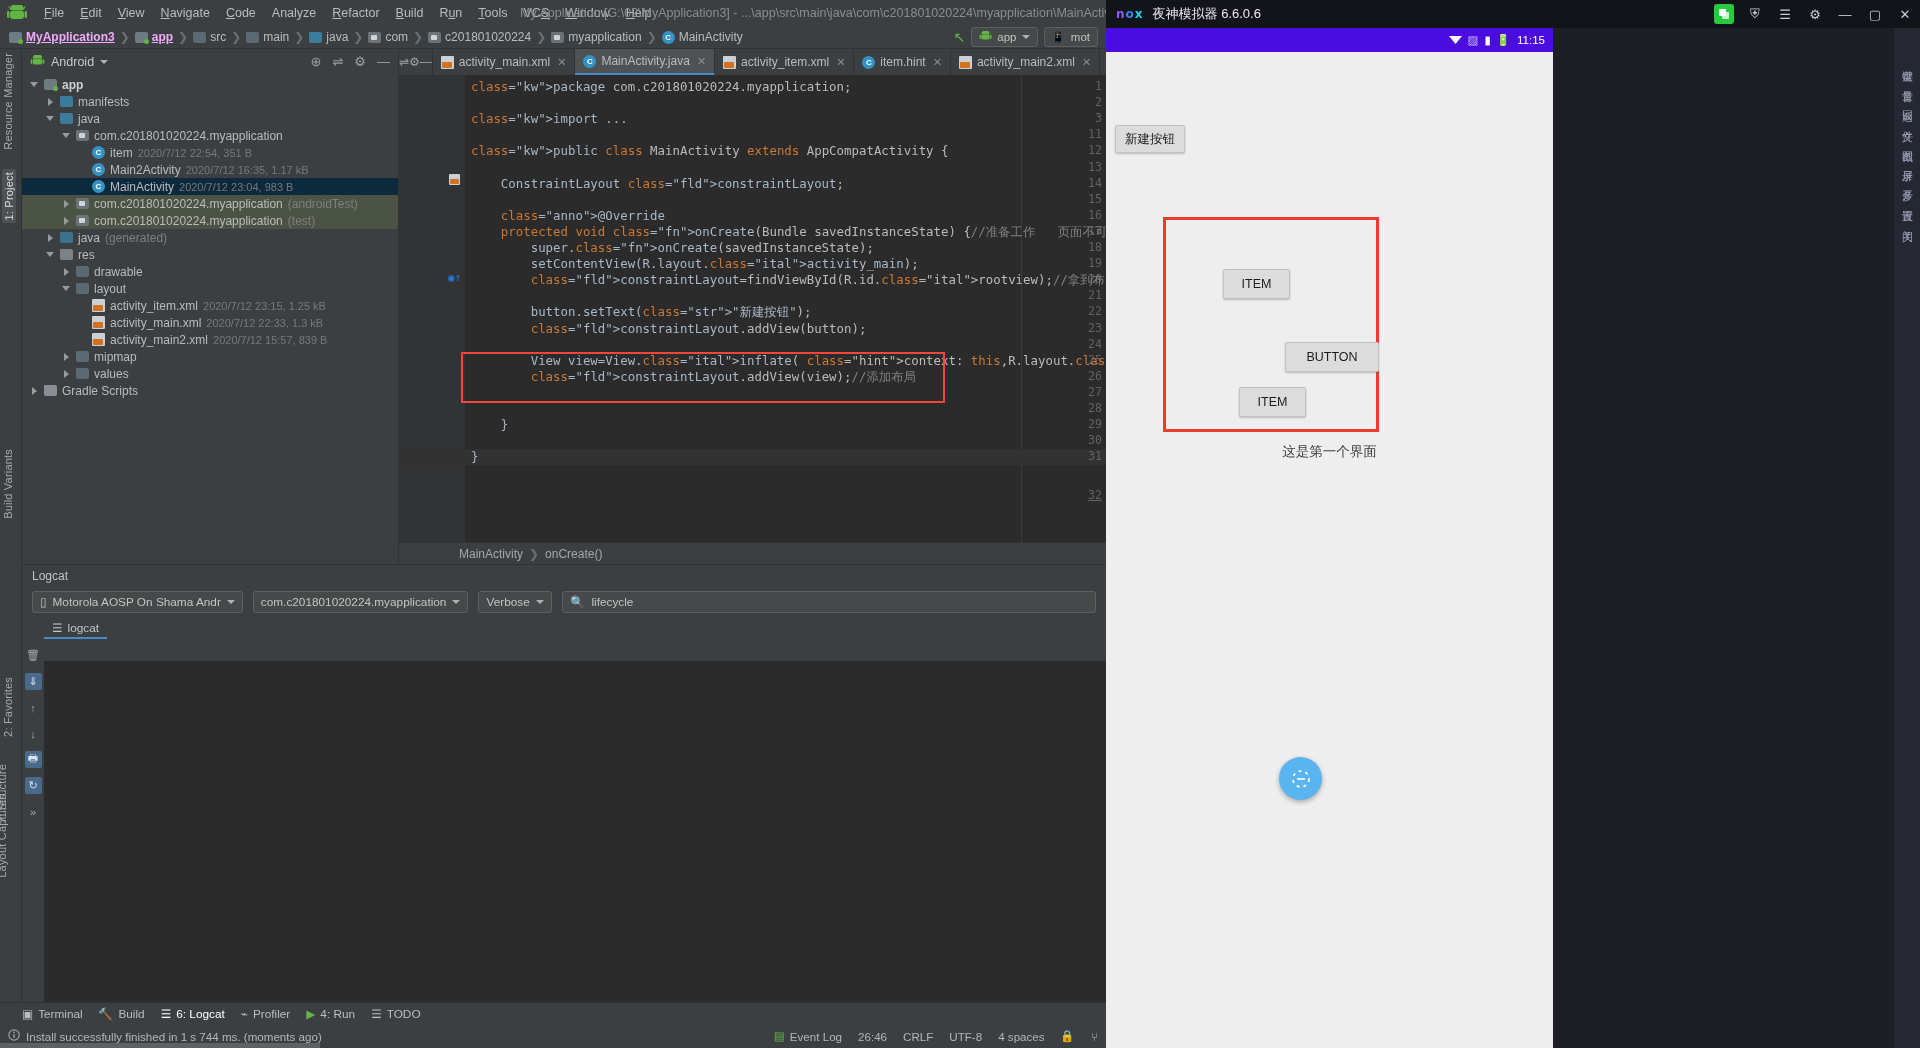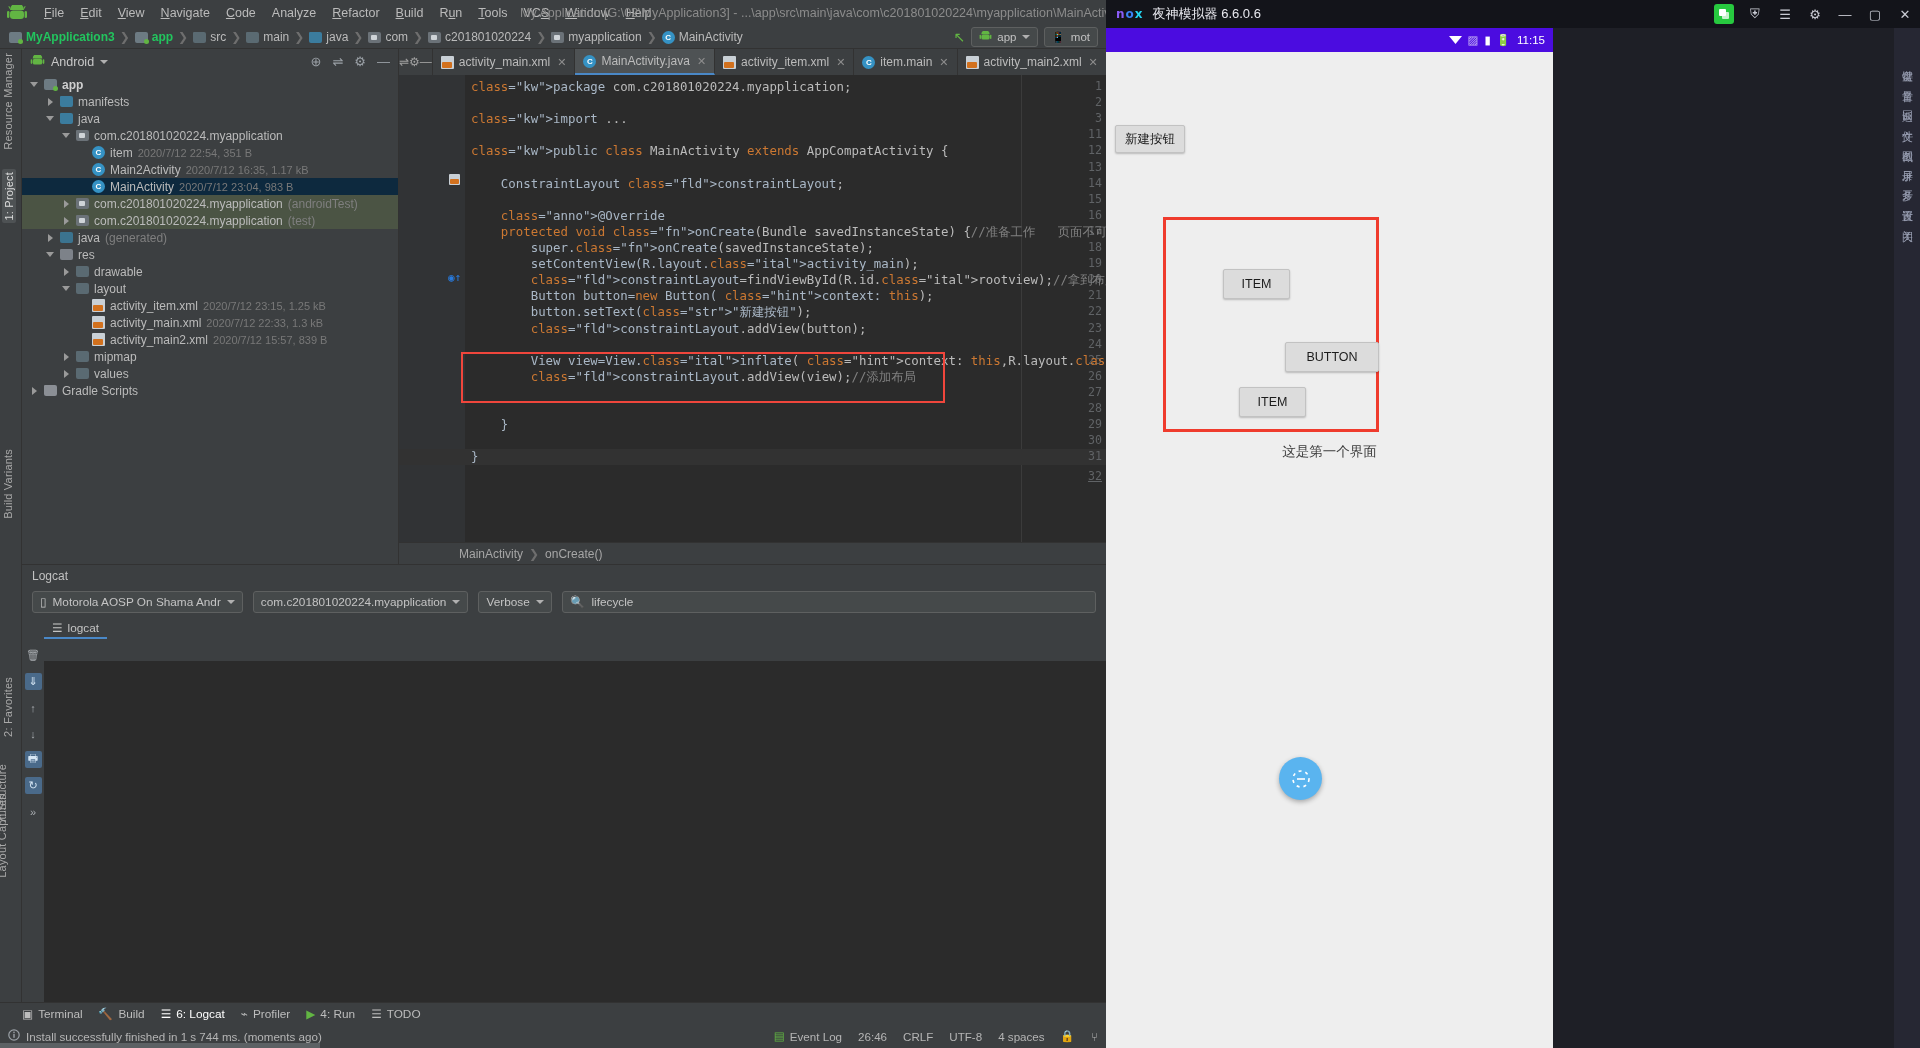--- a/index.html
+++ b/index.html
@@ -25,21 +25,21 @@
     position: absolute; left: 520px; top: 0; height: 26px; line-height: 26px;
     font-size: 12.5px; color: #8c8c8c; white-space: nowrap; overflow: hidden;
     width: 586px;
   }
 
   
   .navbar { height: 23px; background: #3c3f41; display: flex; align-items: center; padding-left: 6px;
             border-bottom: 1px solid #323232; font-size: 12px; }
   .crumb { display: flex; align-items: center; gap: 4px; padding: 0 3px; white-space: nowrap; }
   .crumb-sep { color: #6e6e6e; padding: 0 2px; font-size: 12px; }
-  .crumb.strong { font-weight: bold; color: #22c55e; }
+  .crumb.strong { font-weight: bold; color: #f0abfc; text-decoration: underline; }
   .ico { display: inline-block; vertical-align: middle; }
   .ico-folder { width: 13px; height: 11px; background: #5a6a72; border-radius: 1px 2px 2px 2px; position: relative; }
   .ico-folder.blue { background: #3b7c9e; }
   .ico-folder.pkg { background: #6b7278; }
   .ico-folder.pkg::after { content:''; position:absolute; left:3px; top:3px; width:6px; height:5px; background:#cfd4d8; border-radius:1px;}
   .ico-module { width: 13px; height: 11px; background: #6d7b83; border-radius: 2px; position: relative; }
   .ico-module::after { content:''; position:absolute; right:-1px; bottom:-1px; width:5px; height:5px; background:#62b543; border-radius:50%; }
   .ico-class { width: 13px; height: 13px; border-radius: 50%; background: #3592c4; color:#fff; font-size:8px; line-height:13px; text-align:center; font-weight:bold; }
   .ico-xml { width: 13px; height: 13px; background: #c9d0d6; border-radius: 1px; position: relative; }
   .ico-xml::after { content:''; position:absolute; left:1px; bottom:1px; width:10px; height:6px; background:#d2711e; border-radius:1px; }
@@ -434,21 +434,21 @@
               <span>MainActivity.java</span>
               <span class="x">✕</span>
             </div>
             <div class="tab">
               <span class="ico ico-xml"></span>
               <span>activity_item.xml</span>
               <span class="x">✕</span>
             </div>
             <div class="tab">
               <span class="ico ico-class">C</span>
-              <span>item.main</span>
+              <span>item.hint</span>
               <span class="x">✕</span>
             </div>
             <div class="tab">
               <span class="ico ico-xml"></span>
               <span>activity_main2.xml</span>
               <span class="x">✕</span>
             </div>
             <div class="tab"></div>
           </div>
       </div>
@@ -476,37 +476,36 @@
             <span class="ln" style="top: 229.4px;">22</span>
             <span class="ln" style="top: 245.5px;">23</span>
             <span class="ln" style="top: 261.6px;">24</span>
             <span class="ln" style="top: 277.7px;">25</span>
             <span class="ln" style="top: 293.8px;">26</span>
             <span class="ln" style="top: 309.9px;">27</span>
             <span class="ln" style="top: 326px;">28</span>
             <span class="ln" style="top: 342.1px;">29</span>
             <span class="ln" style="top: 358.2px;">30</span>
             <span class="ln" style="top: 374.3px;">31</span>
-            <span class="ln" style="top: 394px; text-decoration: underline;">32</span>
+            <span class="ln" style="top: 413px; text-decoration: underline;">32</span>
           </div>
         <div class="codelines" id="codelines">
             <div class="cl" style="position: absolute; top: 4px; left: 0px; right: 0px;"><span class="punc"><span <span="" class="kw">class</span>="kw"&gt;package</span> com.c201801020224.myapplication;</div>
             <div class="cl" style="position: absolute; top: 20.1px; left: 0px; right: 0px;">&nbsp;</div>
             <div class="cl" style="position: absolute; top: 36.2px; left: 0px; right: 0px;"><span class="punc"><span <span="" class="kw">class</span>="kw"&gt;import</span> ...</div>
             <div class="cl" style="position: absolute; top: 52.3px; left: 0px; right: 0px;">&nbsp;</div>
             <div class="cl" style="position: absolute; top: 68.4px; left: 0px; right: 0px;"><span class="punc"><span <span="" class="kw">class</span>="kw"&gt;public</span> <span class="kw">class</span> MainActivity <span class="kw">extends</span> AppCompatActivity {</div>
             <div class="cl" style="position: absolute; top: 84.5px; left: 0px; right: 0px;">&nbsp;</div>
             <div class="cl" style="position: absolute; top: 100.6px; left: 0px; right: 0px;"><span class="punc">    ConstraintLayout <span <span="" class="kw">class</span>="fld"&gt;constraintLayout</span>;</div>
             <div class="cl" style="position: absolute; top: 116.7px; left: 0px; right: 0px;">&nbsp;</div>
             <div class="cl" style="position: absolute; top: 132.8px; left: 0px; right: 0px;"><span class="punc">    <span <span="" class="kw">class</span>="anno"&gt;@Override</span></div>
             <div class="cl" style="position: absolute; top: 148.9px; left: 0px; right: 0px;"><span class="punc">    <span class="kw">protected</span> <span class="kw">void</span> <span <span="" class="kw">class</span>="fn"&gt;onCreate</span>(Bundle savedInstanceState) {<span class="cmt">//准备工作   页面不可见，当执行完onStart的方法才可见</span></div>
             <div class="cl" style="position: absolute; top: 165px; left: 0px; right: 0px;"><span class="punc">        super.<span <span="" class="kw">class</span>="fn"&gt;onCreate</span>(savedInstanceState);</div>
             <div class="cl" style="position: absolute; top: 181.1px; left: 0px; right: 0px;"><span class="punc">        setContentView(R.layout.<span <span="" class="kw">class</span>="ital"&gt;activity_main</span>);</div>
             <div class="cl" style="position: absolute; top: 197.2px; left: 0px; right: 0px;"><span class="punc">        <span <span="" class="kw">class</span>="fld"&gt;constraintLayout</span>=findViewById(R.id.<span <span="" class="kw">class</span>="ital"&gt;rootview);<span class="cmt">//拿到布局文件的id</span></div>
-            <div class="cl" style="position: absolute; top: 213.3px; left: 0px; right: 0px;"><span class="punc">        Button button=<span class="kw">new</span> Button( <span <span="" class="kw">class</span>="hint"&gt;context:</span> <span class="kw">this</span>);</div>
             <div class="cl" style="position: absolute; top: 229.4px; left: 0px; right: 0px;"><span class="punc">        button.setText(<span <span="" class="kw">class</span>="str"&gt;"新建按钮"</span>);</div>
             <div class="cl" style="position: absolute; top: 245.5px; left: 0px; right: 0px;"><span class="punc">        <span <span="" class="kw">class</span>="fld"&gt;constraintLayout</span>.addView(button);</div>
             <div class="cl" style="position: absolute; top: 261.6px; left: 0px; right: 0px;">&nbsp;</div>
             <div class="cl" style="position: absolute; top: 277.7px; left: 0px; right: 0px;"><span class="punc">        View view=View.<span <span="" class="kw">class</span>="ital"&gt;inflate</span>( <span <span="" class="kw">class</span>="hint"&gt;context: <span class="kw">this</span>,R.layout.<span <span="" class="kw">class</span>="ital"&gt;activity_item, ="hint"&gt;root: );</div>
             <div class="cl" style="position: absolute; top: 293.8px; left: 0px; right: 0px;"><span class="punc">        <span <span="" class="kw">class</span>="fld"&gt;constraintLayout</span>.addView(view);<span class="cmt">//添加布局</span></div>
             <div class="cl" style="position: absolute; top: 309.9px; left: 0px; right: 0px;">&nbsp;</div>
             <div class="cl" style="position: absolute; top: 326px; left: 0px; right: 0px;">&nbsp;</div>
             <div class="cl" style="position: absolute; top: 342.1px; left: 0px; right: 0px;"><span class="punc">    }</span></div>
             <div class="cl" style="position: absolute; top: 358.2px; left: 0px; right: 0px;">&nbsp;</div>
             <div class="cl" style="position: absolute; top: 374.3px; left: 0px; right: 0px;"><span class="punc">}</span></div>

